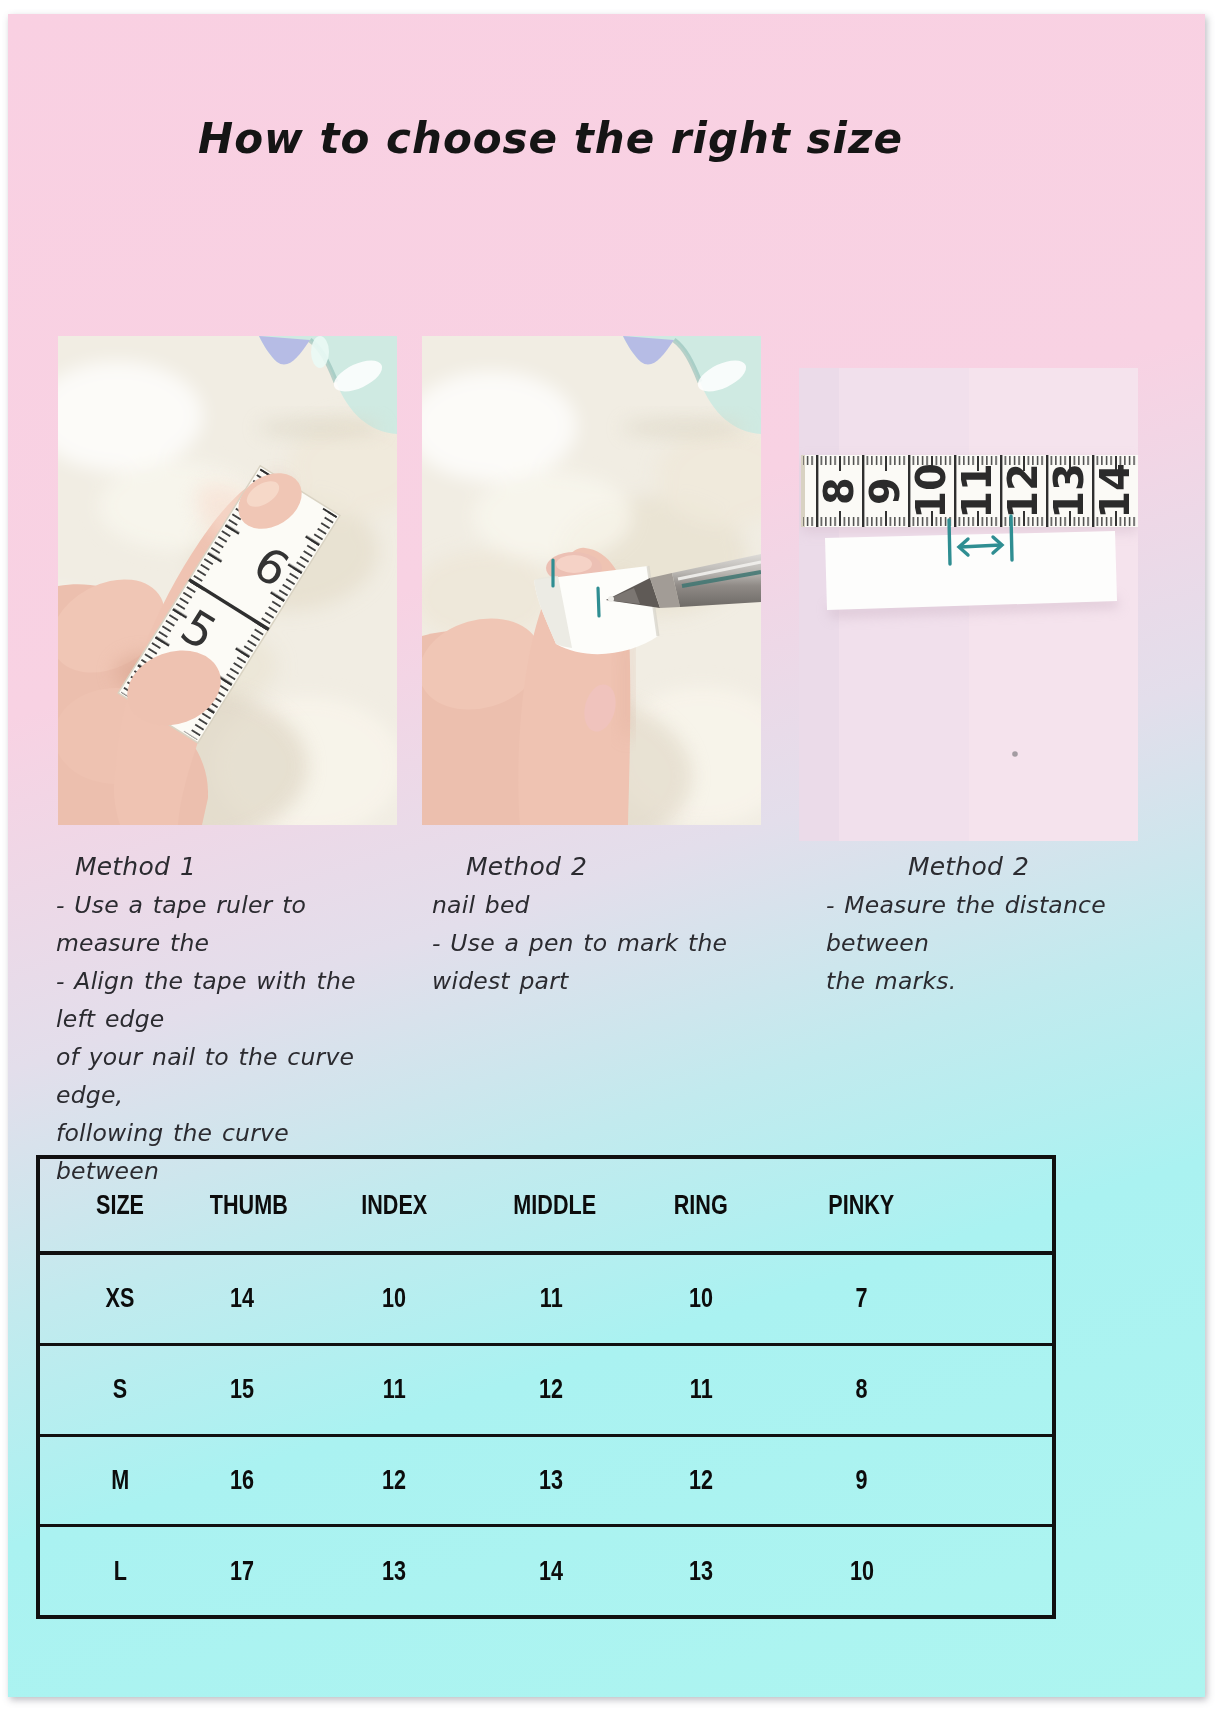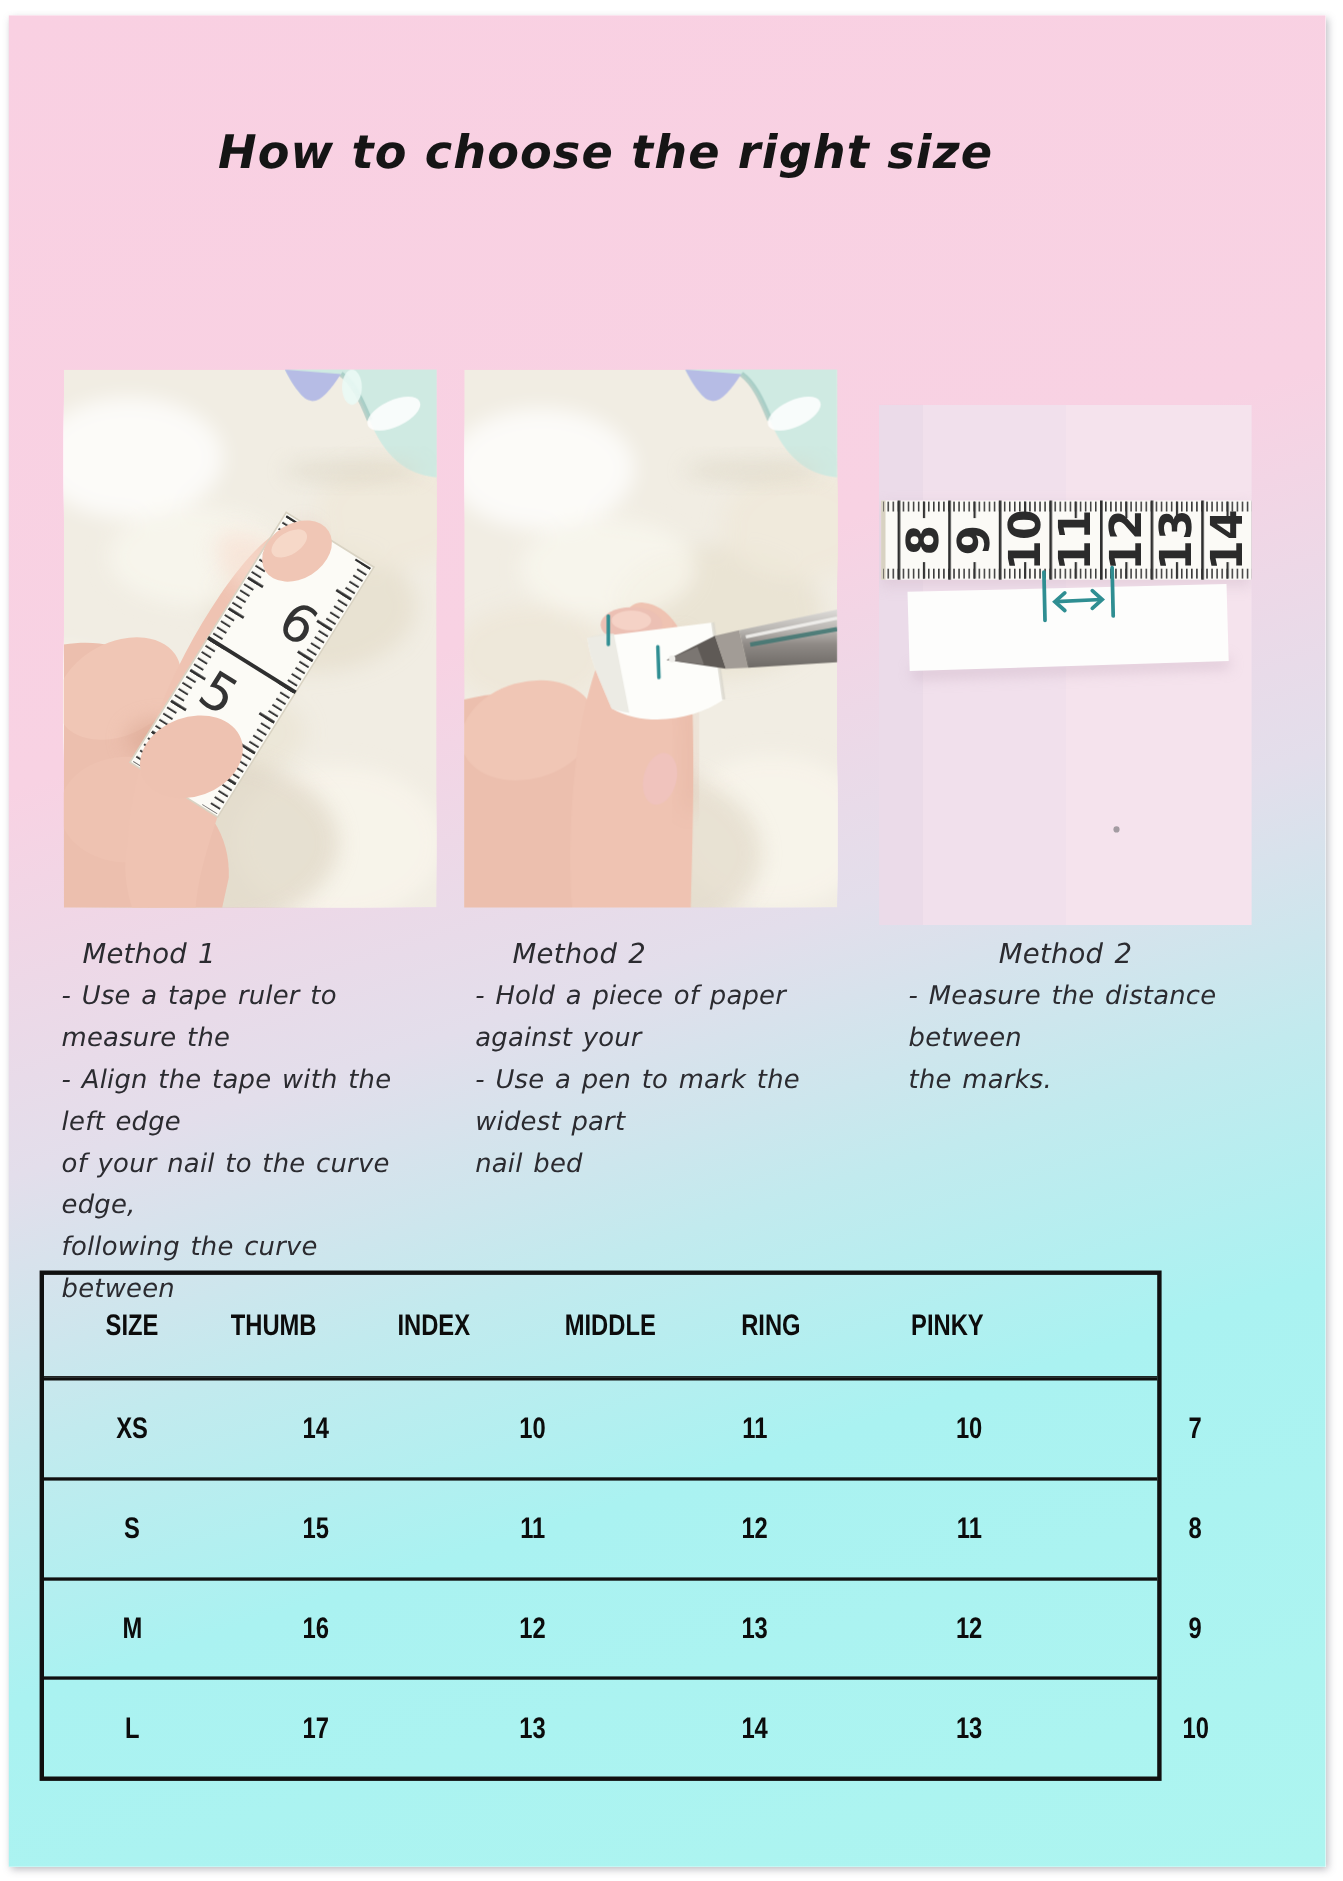--- a/index.html
+++ b/index.html
@@ -38,21 +38,21 @@
   .size-table{
     position:absolute;left:28px;top:1109px;width:1020px;height:464px;
     border:4px solid #101010;box-sizing:border-box;
     display:grid;grid-template-rows:93px 1fr 1fr 1fr 1fr;margin-top:32px;
   }
   .trow{
     display:grid;
     grid-template-columns:15.8% 8.4% 21.6% 9.4% 20.2% 11.6% auto;
     align-items:center;
   }
-  .trow.data{border-top:3px solid #101010;gap:45px;}
+  .trow.data{border-top:3px solid #101010;}
   .trow.head{border-bottom:1px solid #101010;}
   .tcell{
     text-align:center;font-weight:700;color:#0c0c0c;font-size:27px;
     font-family:"Liberation Sans",sans-serif;
   }
   .tcell span{display:inline-block;transform:scaleX(.8);}
   svg text{font-family:"DejaVu Sans",sans-serif;}
 </style>
 </head>
 <body>
@@ -234,23 +234,22 @@
   <div class="method-col mcol1">
     <div class="m-head">Method 1</div>
     <div class="m-line">- Use a tape ruler to measure the</div>
     <div class="m-line">- Align the tape with the left edge</div>
     <div class="m-line">of your nail to the curve edge,</div>
     <div class="m-line">following the curve between</div>
   </div>
 
   <div class="method-col mcol2">
     <div class="m-head">Method 2</div>
-    <div class="m-line">- Hold a piece of paper against your</div>
+    <div class="m-line">nail bed</div>
     <div class="m-line">- Use a pen to mark the widest part</div>
-    <div class="m-line">nail bed</div>
   </div>
 
   <div class="method-col mcol3">
     <div class="m-head">Method 2</div>
     <div class="m-line">- Measure the distance between</div>
     <div class="m-line">the marks.</div>
   </div>
 
   <div class="size-table">
     <div class="trow head">

